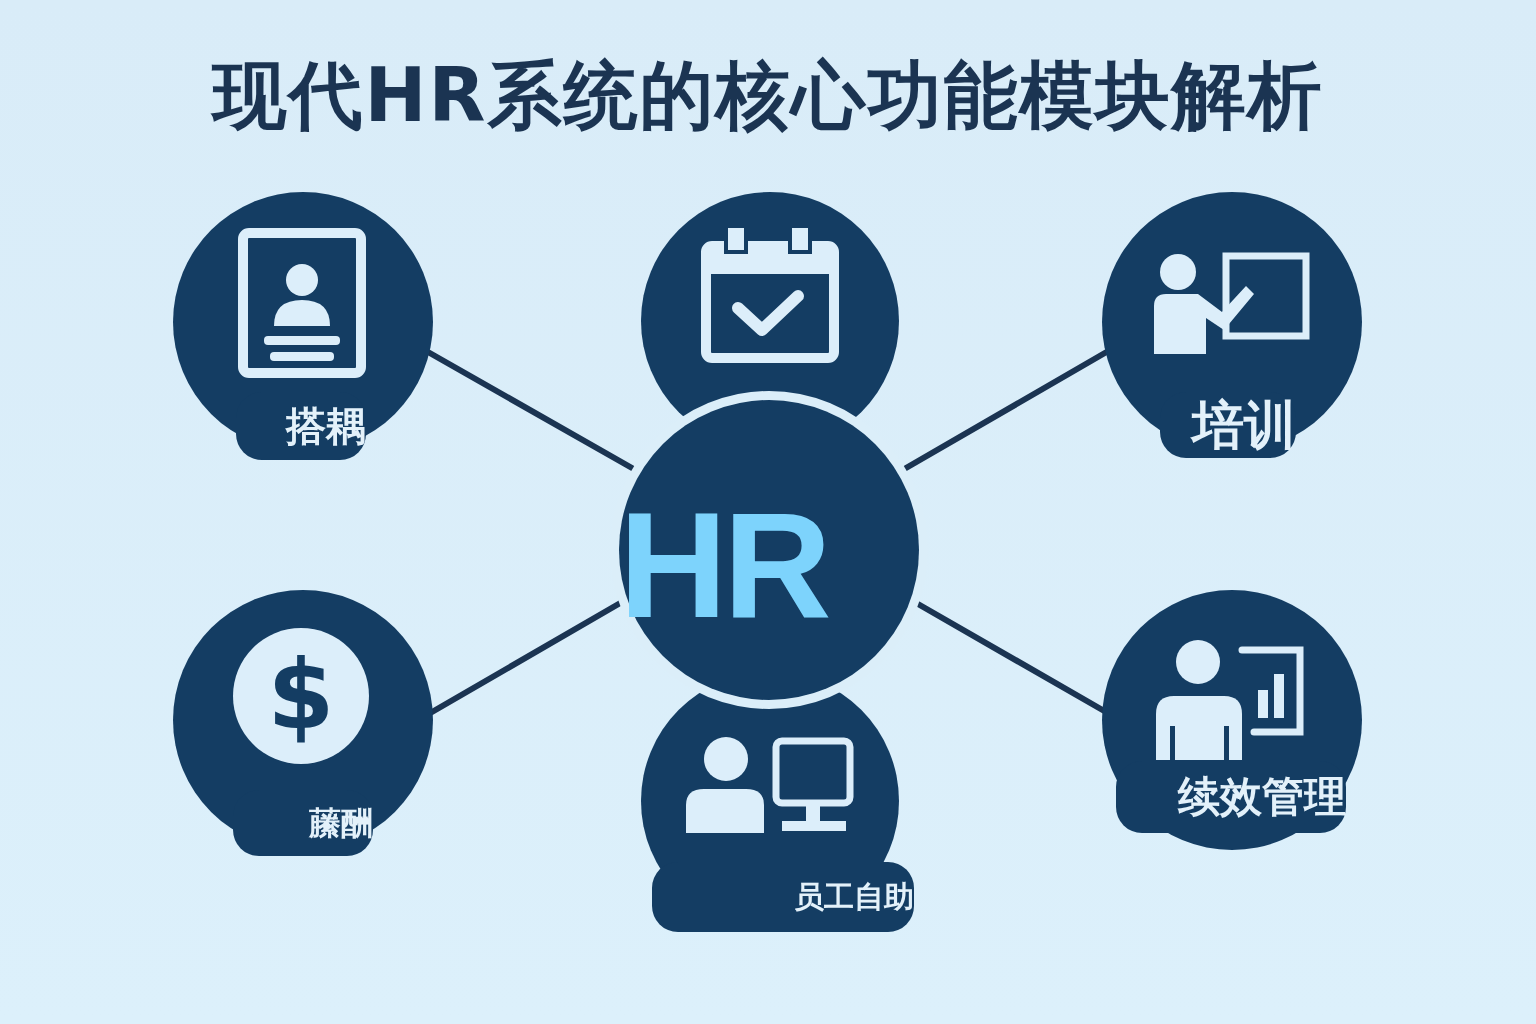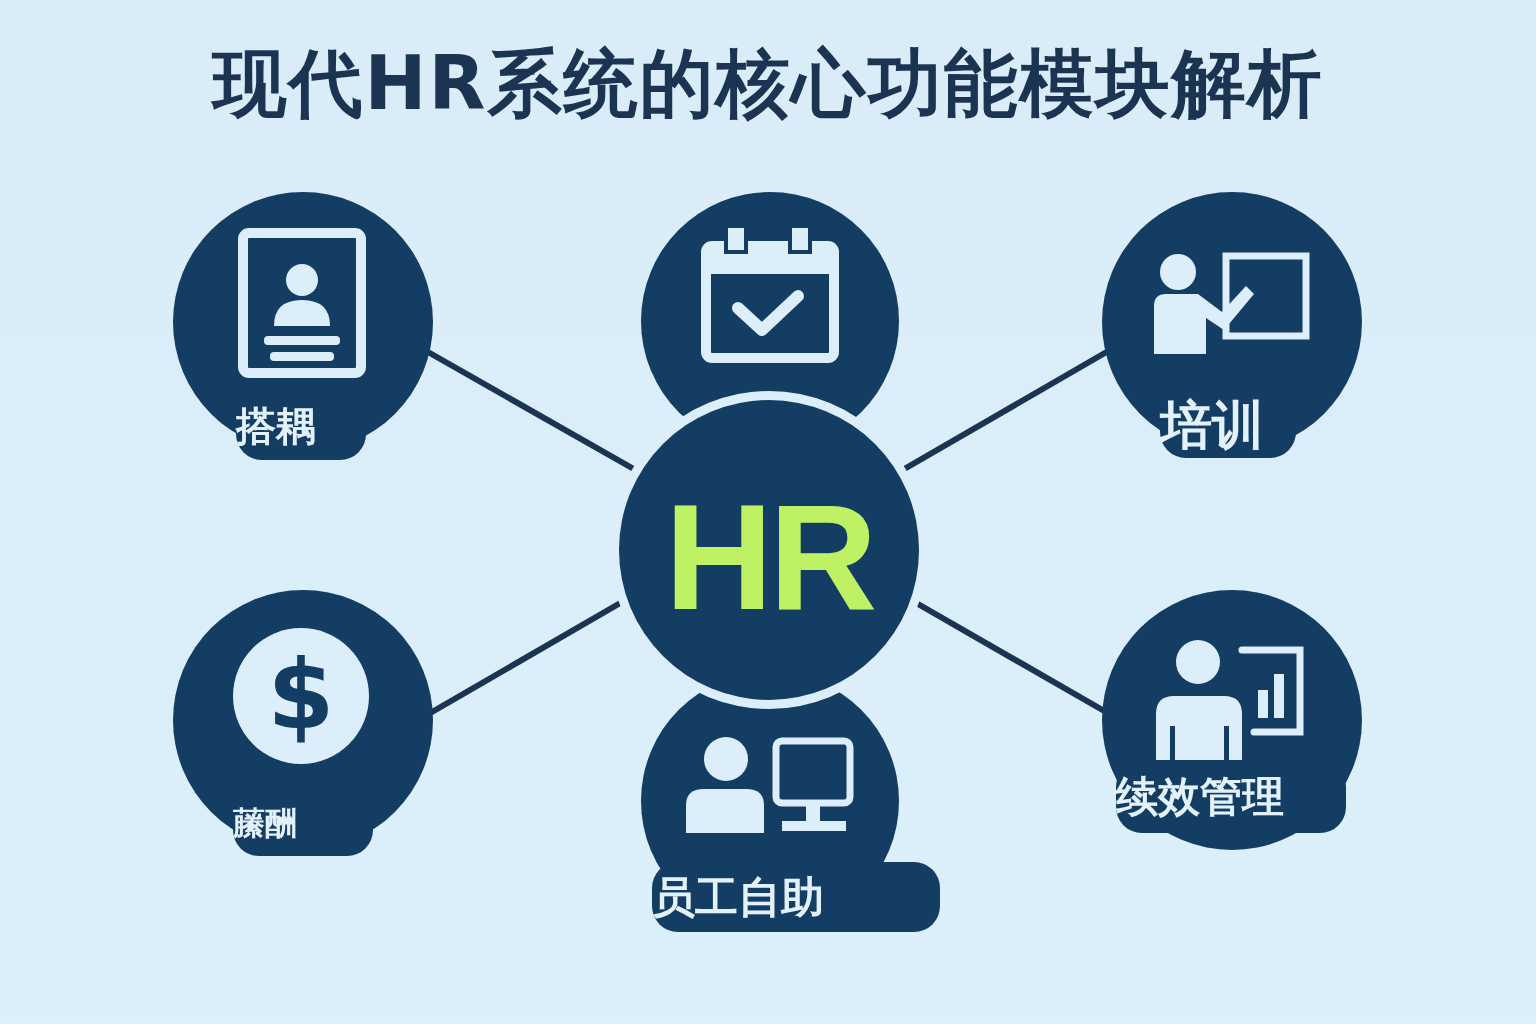--- a/index.html
+++ b/index.html
@@ -1,25 +1,25 @@
 <!DOCTYPE html>
 <html><head>
 <meta charset="utf-8">
 <style>
   html,body{margin:0;padding:0;}
   body{width:1536px;height:1024px;overflow:hidden;background:#dbeef9;font-family:"DejaVu Sans","Liberation Sans",sans-serif;position:relative;}
   .bg{position:absolute;inset:0;background:linear-gradient(180deg,#d9ecf8 0%,#dcf0fb 100%);}
-  .title{position:absolute;left:0;top:46px;width:1536px;text-align:center;font-size:74px;font-weight:bold;color:#1b3452;letter-spacing:2px;line-height:1;}
+  .title{position:absolute;left:0;top:58px;width:1536px;text-align:center;font-size:74px;font-weight:bold;color:#1b3452;letter-spacing:2px;line-height:1;}
   svg.connectors{position:absolute;left:0;top:0;}
   .node{position:absolute;}
   .bubble{position:absolute;background:#143d63;border-radius:50%;}
-  .tab{position:absolute;background:#143d63;border-radius:26px;color:#e3f1fa;font-weight:bold;text-align:left;white-space:nowrap;}
+  .tab{position:absolute;background:#143d63;border-radius:26px;color:#e3f1fa;font-weight:bold;text-align:right;white-space:nowrap;}
   .icon{position:absolute;}
   .hub{position:absolute;left:619px;top:400px;width:300px;height:300px;border-radius:50%;background:#143d63;box-shadow:0 0 0 9px #dbeef9;}
-  .hub-label{position:absolute;left:0;top:7px;width:300px;height:300px;line-height:300px;text-align:center;font-size:150px;font-weight:bold;color:#bef264;font-family:"Liberation Sans","DejaVu Sans",sans-serif;letter-spacing:-4px;}
+  .hub-label{position:absolute;left:0;top:15px;width:300px;height:300px;line-height:300px;font-size:150px;font-weight:bold;color:#7dd3fc;font-family:"Liberation Sans","DejaVu Sans",sans-serif;letter-spacing:-4px;}
 </style>
 </head>
 <body>
 
 <div class="bg"></div>
 
 <div class="title">现代HR系统的核心功能模块解析</div>
 
 <svg class="connectors" width="1536" height="1024">
   <g stroke="#1b3452" stroke-width="6" stroke-linecap="round">
@@ -67,21 +67,21 @@
   <div class="bubble" style="left:173px;top:590px;width:260px;height:260px;"></div>
   <div class="tab" style="left:233px;top:790px;width:140px;height:66px;line-height:66px;font-size:32px;">䕨酬</div>
   <svg class="icon" style="left:233px;top:628px;" width="136" height="136" viewBox="0 0 136 136">
     <circle cx="68" cy="68" r="68" fill="#dceefa"></circle>
     <text x="68" y="100" text-anchor="middle" font-size="96" font-weight="bold" fill="#143d63" font-family="DejaVu Sans, sans-serif">$</text>
   </svg>
 </div>
 
 <div class="node">
   <div class="bubble" style="left:641px;top:672px;width:258px;height:258px;"></div>
-  <div class="tab" style="left:652px;top:862px;width:288px;height:70px;line-height:70px;font-size:43px;">员工自助</div>
+  <div class="tab" style="left:652px;top:862px;width:262px;height:70px;line-height:70px;font-size:30px;font-family:Liberation Serif, serif;">员工自助</div>
   <svg class="icon" style="left:684px;top:733px;" width="172" height="104" viewBox="0 0 172 104">
     <circle cx="42" cy="26" r="22" fill="#dceefa"></circle>
     <path d="M2 100 L2 72 Q2 56 20 56 L62 56 Q80 56 80 72 L80 100 Z" fill="#dceefa"></path>
     <rect x="92" y="8" width="74" height="62" rx="6" fill="none" stroke="#dceefa" stroke-width="7"></rect>
     <rect x="122" y="70" width="14" height="20" fill="#dceefa"></rect>
     <rect x="98" y="88" width="64" height="10" fill="#dceefa"></rect>
   </svg>
 </div>
 
 <div class="node">

